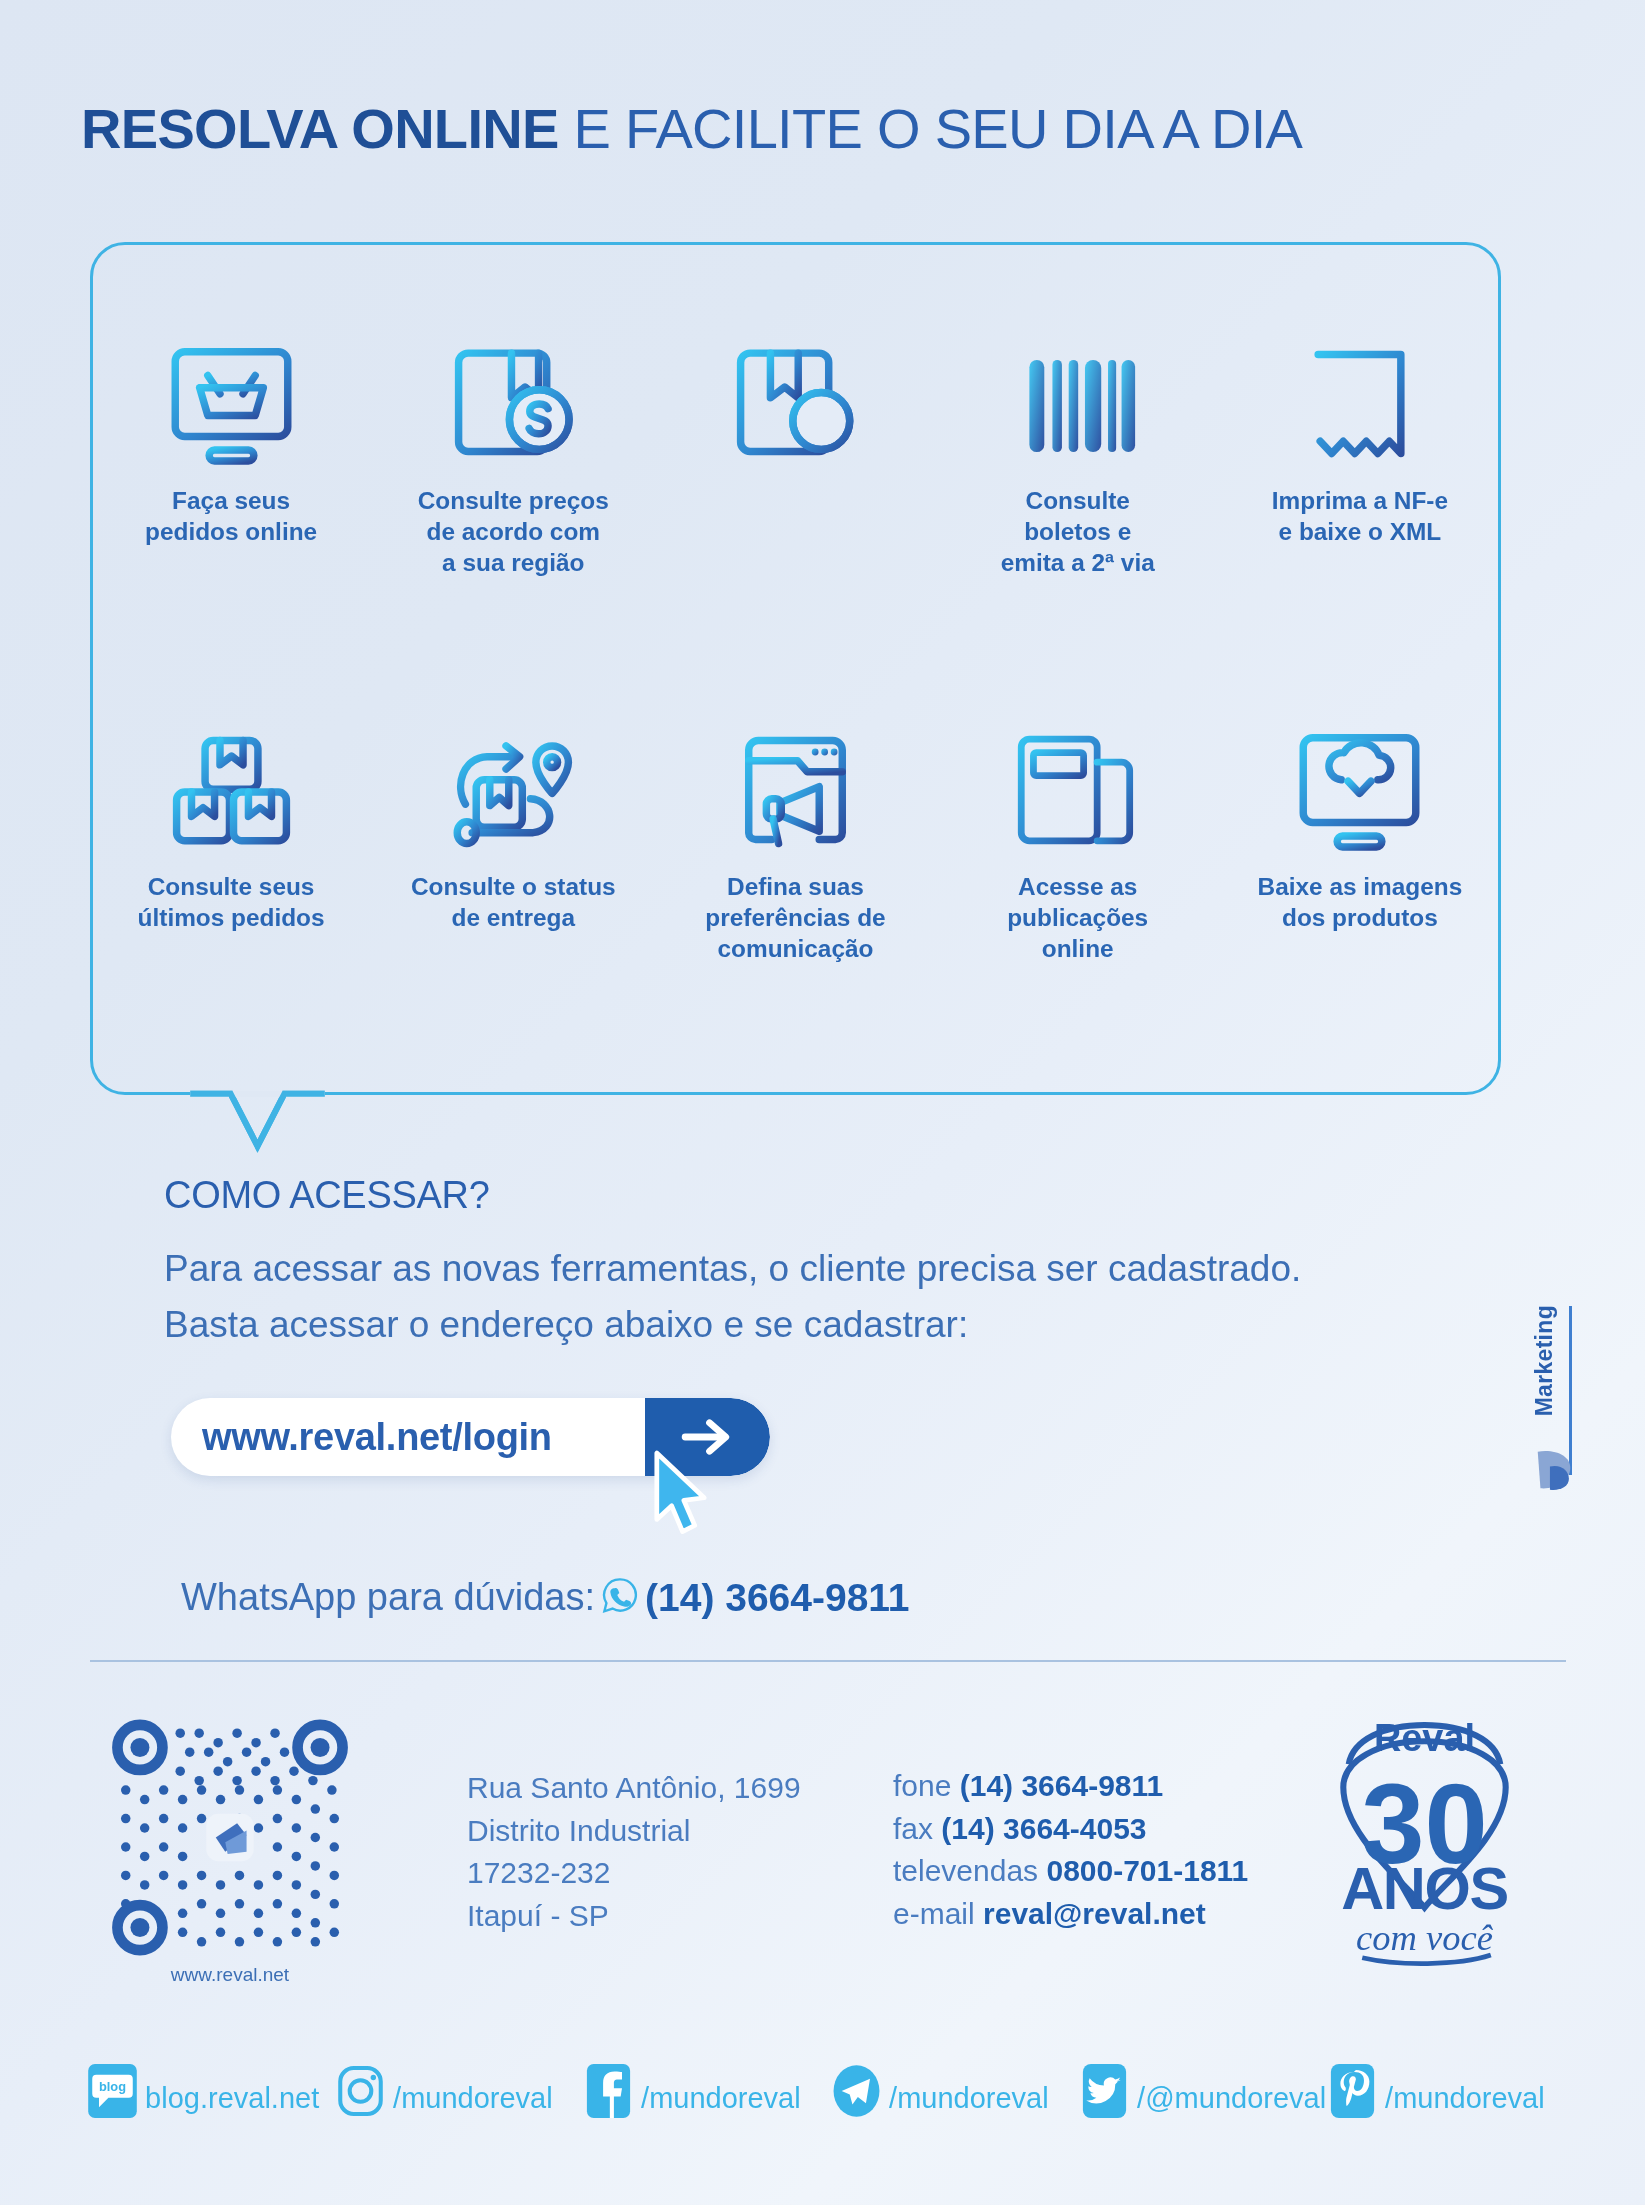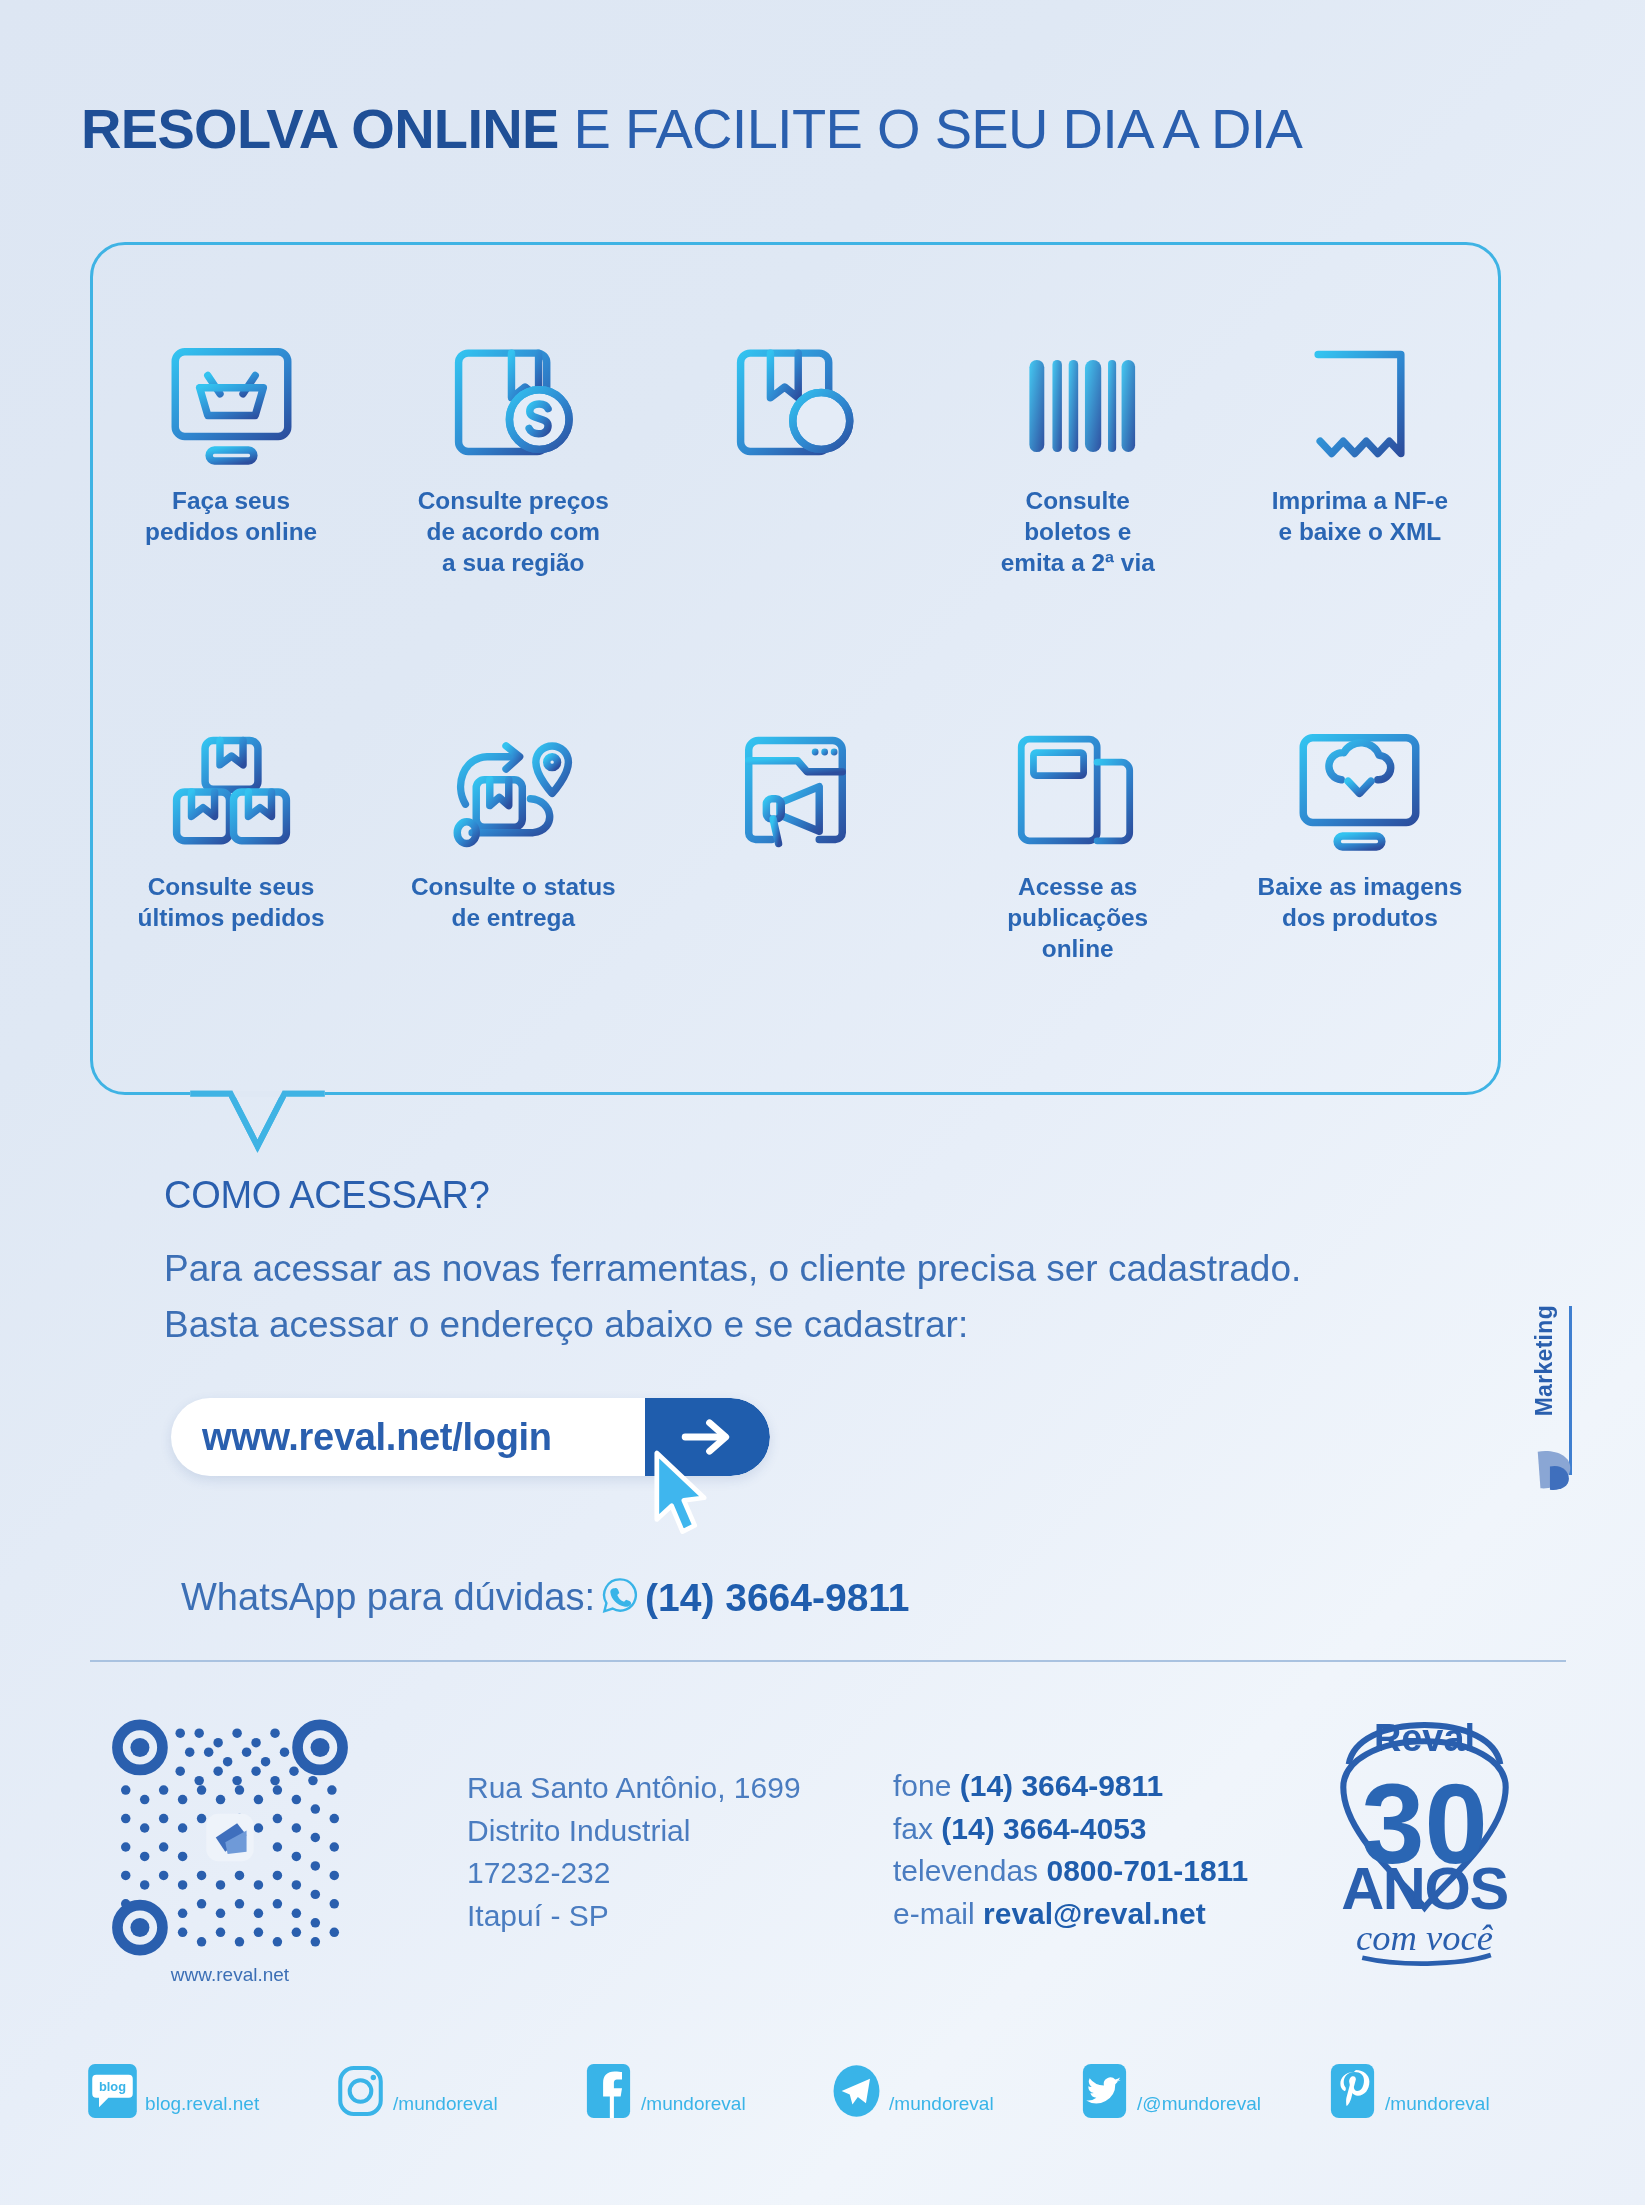--- a/index.html
+++ b/index.html
@@ -103,21 +103,21 @@
   .contacts .v{font-weight:700;color:#1f5dad;}
   .logo30{position:absolute;left:1323px;top:1706px;width:203px;height:264px;}
 
   
   .social{
     position:absolute;left:88px;top:2064px;width:1489px;
     display:flex;align-items:flex-end;
   }
   .soc{display:flex;align-items:flex-end;width:248px;}
   .soc .ic{width:49px;height:54px;flex:none;}
-  .soc .lbl{margin-left:8.1px;font-size:19px;color:#39b4e8;padding-bottom:2.7px;white-space:nowrap;}
+  .soc .lbl{margin-left:8.1px;font-size:29px;color:#39b4e8;padding-bottom:2.7px;white-space:nowrap;}
 </style>
 </head>
 <body>
 
 <div class="page">
 
   <div class="headline">
     <span class="bold">RESOLVA ONLINE</span><span> E FACILITE O SEU DIA A DIA</span>
   </div>
 
@@ -285,20 +285,23 @@
             <path d="M26 44 H98 L112 60 H164"></path>
             <circle cx="124" cy="31" r="5" fill="url(#ig)" stroke="none"></circle>
             <circle cx="138" cy="31" r="5" fill="url(#ig)" stroke="none"></circle>
             <circle cx="152" cy="31" r="5" fill="url(#ig)" stroke="none"></circle>
             <path d="M130 82 V148 L72 124 V106 Z"></path>
             <rect x="52" y="100" width="22" height="30" rx="8"></rect>
             <path d="M62 130 L70 166"></path>
           </g>
         </svg>
       </div>
+      <div class="cap">Defina suas
+preferências de
+comunicação</div>
     </div>
 
     <div class="cell">
       <div class="art">
         <svg width="129" height="122" viewBox="0 0 190 180">
           <g fill="none" stroke="url(#ig)" stroke-width="10" stroke-linecap="round" stroke-linejoin="round">
             <rect x="12" y="12" width="112" height="150" rx="12"></rect>
             <rect x="30" y="32" width="74" height="34" rx="4"></rect>
             <line x1="30" y1="84" x2="62" y2="84"></line>
             <line x1="30" y1="106" x2="62" y2="106"></line>

